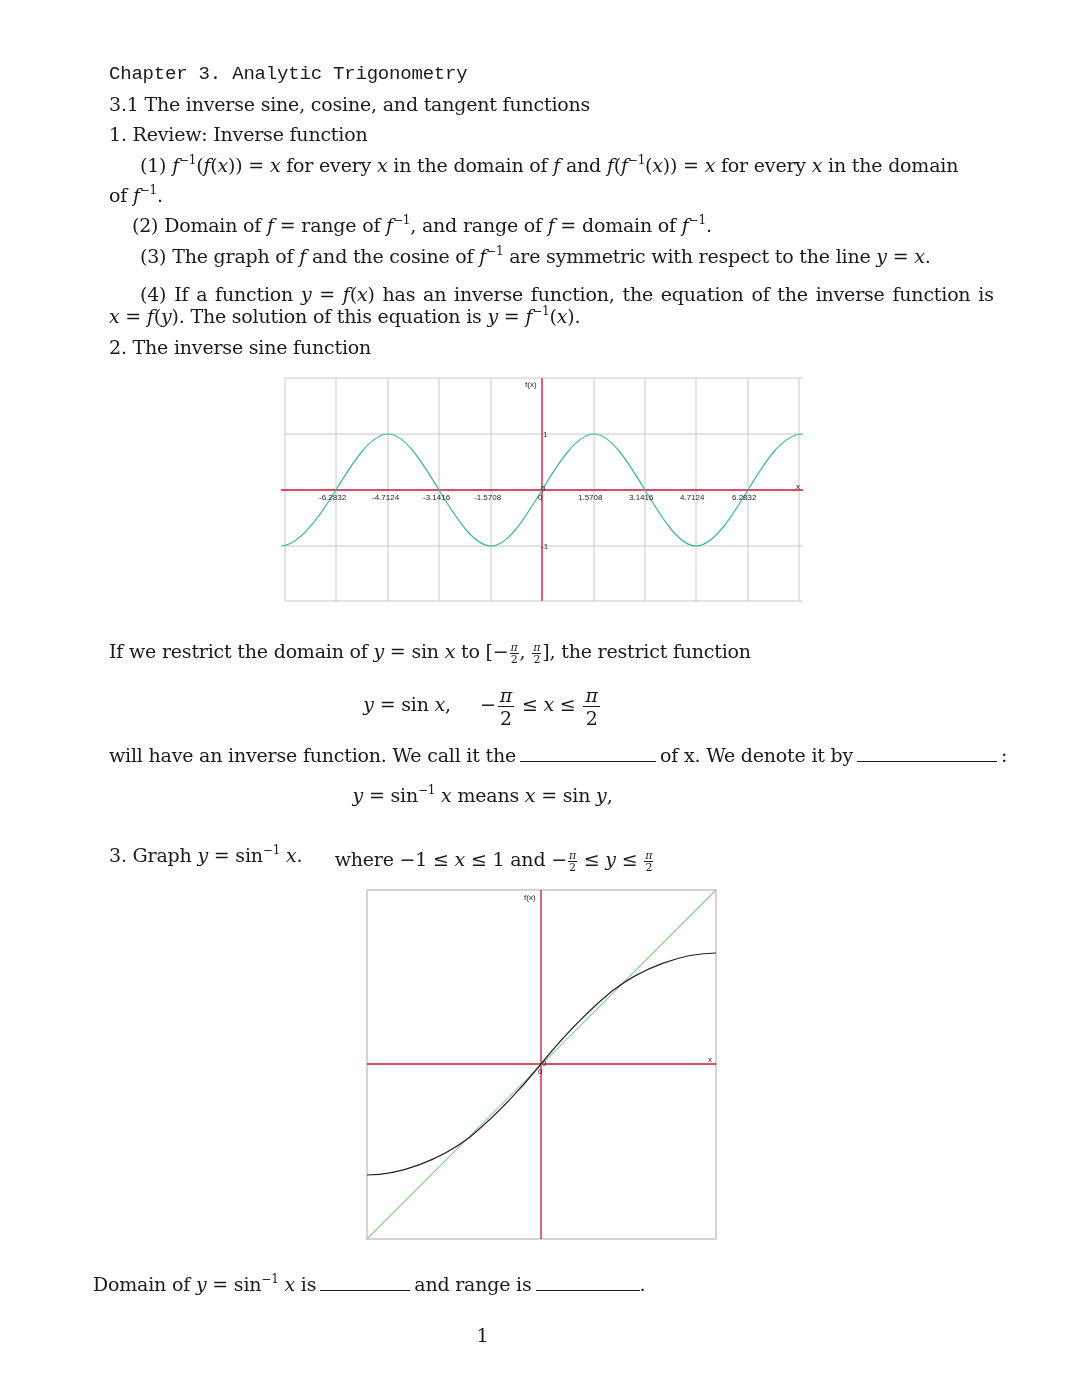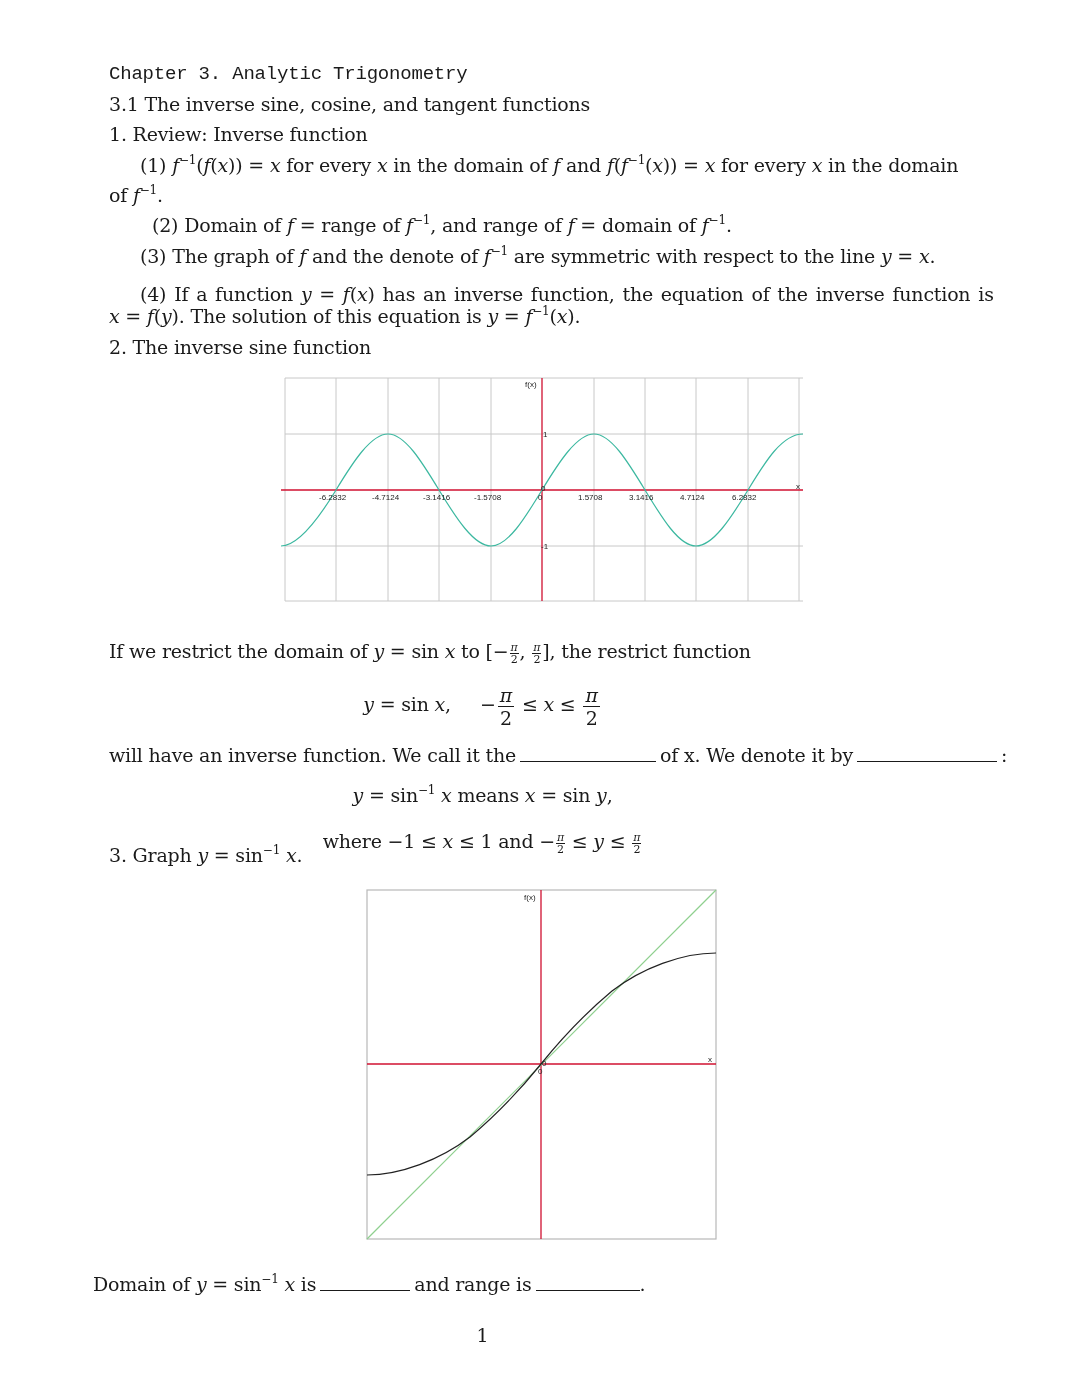--- a/index.html
+++ b/index.html
@@ -25,26 +25,26 @@
 <div class="line" style="left:109px; top:92px;">3.1 The inverse sine, cosine, and tangent functions</div>
 <div class="line" style="left:109px; top:122px;">1. Review: Inverse function</div>
 
 <div class="line" style="left:140px; top:153px;">
   <span>(1) </span><span class="m">f</span><sup>−1</sup>(<span class="m">f</span>(<span class="m">x</span>)) = <span class="m">x</span><span> for every </span><span class="m">x</span><span> in the domain of </span><span class="m">f</span><span> and </span><span class="m">f</span>(<span class="m">f</span><sup>−1</sup>(<span class="m">x</span>)) = <span class="m">x</span><span> for every </span><span class="m">x</span><span> in the domain</span>
 </div>
 <div class="line" style="left:109px; top:183px;">
   <span>of </span><span class="m">f</span><sup>−1</sup>.
 </div>
 
-<div class="line" style="left:152px; top:213px;">
+<div class="line" style="left:132px; top:213px;">
   <span>(2) Domain of </span><span class="m">f</span><span> = range of </span><span class="m">f</span><sup>−1</sup><span>, and range of </span><span class="m">f</span><span> = domain of </span><span class="m">f</span><sup>−1</sup>.
 </div>
 
 <div class="line" style="left:140px; top:244px;">
-  <span>(3) The graph of </span><span class="m">f</span><span> and the denote of </span><span class="m">f</span><sup>−1</sup><span> are symmetric with respect to the line </span><span class="m">y</span> = <span class="m">x</span>.
+  <span>(3) The graph of </span><span class="m">f</span><span> and the cosine of </span><span class="m">f</span><sup>−1</sup><span> are symmetric with respect to the line </span><span class="m">y</span> = <span class="m">x</span>.
 </div>
 
 <div class="line" style="left:140px; top:274px; word-spacing:2px;margin-top:8px;">
   <span>(4) If a function </span><span class="m">y</span> = <span class="m">f</span>(<span class="m">x</span>)<span> has an inverse function, the equation of the inverse function is</span>
 </div>
 <div class="line" style="left:109px; top:304px;">
   <span class="m">x</span> = <span class="m">f</span>(<span class="m">y</span>)<span>. The solution of this equation is </span><span class="m">y</span> = <span class="m">f</span><sup>−1</sup>(<span class="m">x</span>).
 </div>
 
 <div class="line" style="left:109px; top:335px;">2. The inverse sine function</div>
@@ -111,21 +111,21 @@
   <span class="m">y</span> = sin <span class="m">x</span>,&nbsp;&nbsp;&nbsp;&nbsp; −<span class="bigfrac"><span class="num">π</span><span class="den">2</span></span> ≤ <span class="m">x</span> ≤ <span class="bigfrac"><span class="num">π</span><span class="den">2</span></span>
 </div>
 
 <div class="line" style="left:109px; top:743px;">
   <span>will have an inverse function. We call it the</span><span class="blank" style="width:136px;"></span><span>of x. We denote it by</span><span class="blank" style="width:140px;"></span>:
 </div>
 
 <div class="line center" style="top:783px;">
   <span class="m">y</span> = sin<sup>−1</sup> <span class="m">x</span> <span>means</span> <span class="m">x</span> = sin <span class="m">y</span>,
 </div>
-<div class="line center" style="top:829px;">
+<div class="line center" style="top:847px;padding-left:12px;">
   <span>where</span> −1 ≤ <span class="m">x</span> ≤ 1 and −<span class="frac"><span class="num">π</span><span class="den">2</span></span> ≤ <span class="m">y</span> ≤ <span class="frac"><span class="num">π</span><span class="den">2</span></span>
 </div>
 
 <div class="line" style="left:109px; top:843px;">
   <span>3. Graph </span><span class="m">y</span> = sin<sup>−1</sup> <span class="m">x</span>.
 </div>
 
 <div class="line" style="left:93px; top:1272px;">
   <span>Domain of </span><span class="m">y</span> = sin<sup>−1</sup> <span class="m">x</span><span> is</span><span class="blank" style="width:90px;"></span><span>and range is</span><span class="blank" style="width:104px; margin-right:0;"></span><span>.</span>
 </div>

